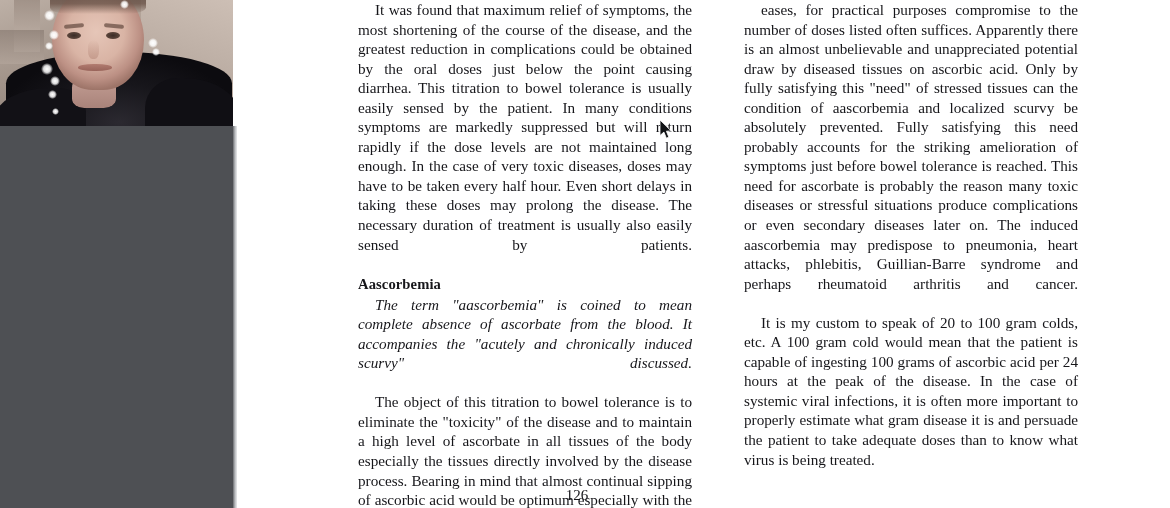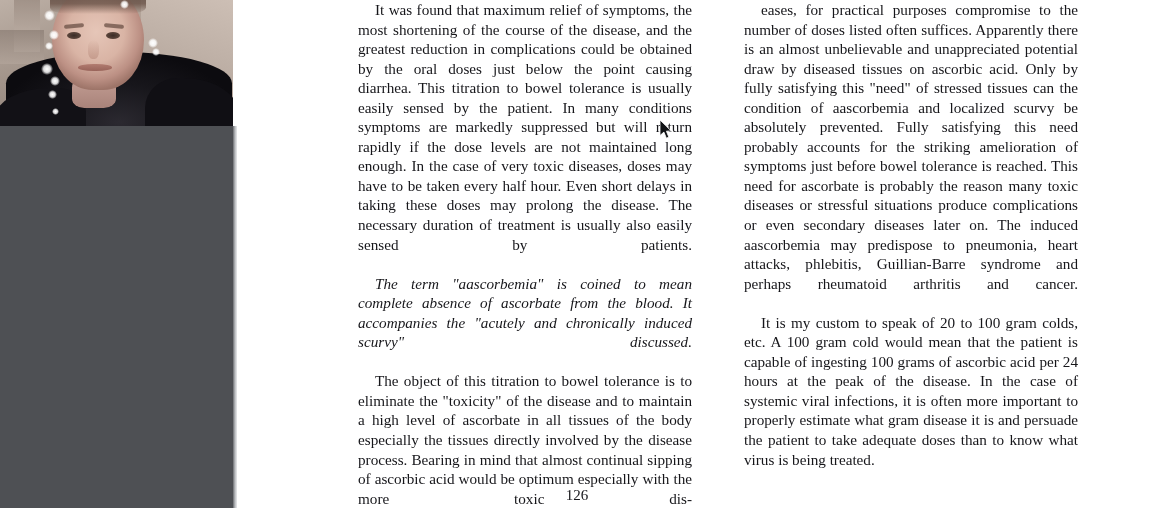--- a/index.html
+++ b/index.html
@@ -268,20 +268,21 @@
     <div class="wc-glint g9"></div>
     <div class="wc-glint g10"></div>
   </div>
 </div>
 <div id="left-panel-edge"></div>
 
 <div id="document">
 
   <div class="col" id="col-left">
     <p>It was found that maximum relief of symptoms, the most shortening of the course of the disease, and the greatest reduction in complications could be obtained by the oral doses just below the point causing diarrhea. This titration to bowel tolerance is usually easily sensed by the patient. In many conditions symptoms are markedly suppressed but will return rapidly if the dose levels are not maintained long enough. In the case of very toxic diseases, doses may have to be taken every half hour. Even short delays in taking these doses may prolong the disease. The necessary duration of treatment is usually also easily sensed by patients.</p>
+    <h3 class="section-head">Aascorbemia</h3>
     <p class="italic">The term "aascorbemia" is coined to mean complete absence of ascorbate from the blood. It accompanies the "acutely and chronically induced scurvy" discussed.</p>
     <p>The object of this titration to bowel tolerance is to eliminate the "toxicity" of the disease and to maintain a high level of ascorbate in all tissues of the body especially the tissues directly involved by the disease process. Bearing in mind that almost continual sipping of ascorbic acid would be optimum especially with the more toxic dis-</p>
   </div>
 
   <div class="col" id="col-right">
     <p>eases, for practical purposes compromise to the number of doses listed often suffices. Apparently there is an almost unbelievable and unappreciated potential draw by diseased tissues on ascorbic acid. Only by fully satisfying this "need" of stressed tissues can the condition of aascorbemia and localized scurvy be absolutely prevented. Fully satisfying this need probably accounts for the striking amelioration of symptoms just before bowel tolerance is reached. This need for ascorbate is probably the reason many toxic diseases or stressful situations produce complications or even secondary diseases later on. The induced aascorbemia may predispose to pneumonia, heart attacks, phlebitis, Guillian-Barre syndrome and perhaps rheumatoid arthritis and cancer.</p>
     <p class="nostretch">It is my custom to speak of 20 to 100 gram colds, etc. A 100 gram cold would mean that the patient is capable of ingesting 100 grams of ascorbic acid per 24 hours at the peak of the disease. In the case of systemic viral infections, it is often more important to properly estimate what gram disease it is and persuade the patient to take adequate doses than to know what virus is being treated.</p>
   </div>
 
   <div id="page-number">

